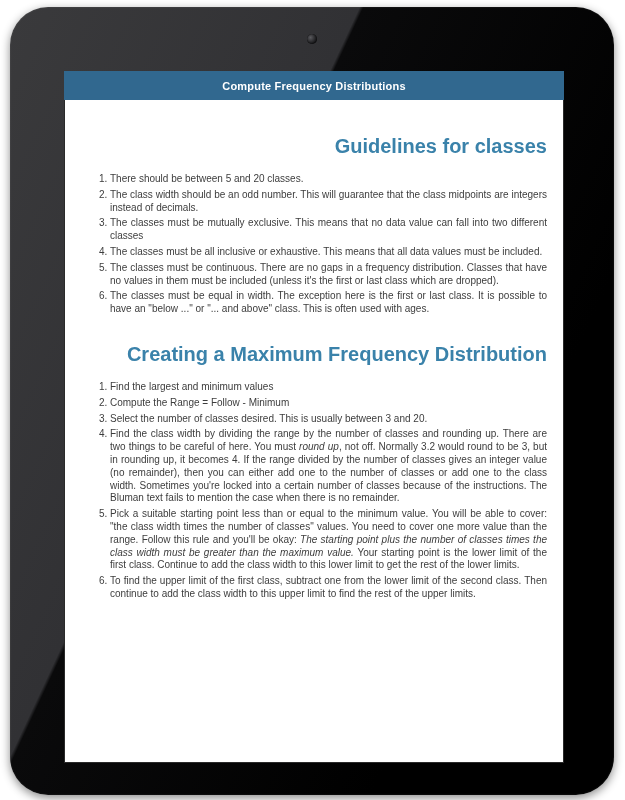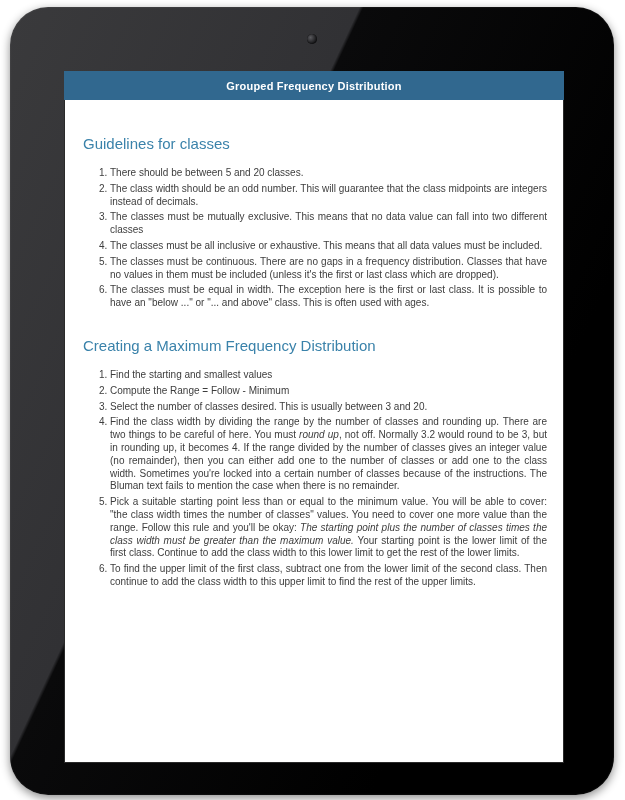--- a/index.html
+++ b/index.html
@@ -54,23 +54,24 @@
     letter-spacing: 0.2px;
   }
 
   
   .content {
     padding: 4px 17px 0 19px;
     color: #3d3d3d;
   }
   h1.doc-heading {
     color: var(--accent, #3a82aa);
-    font-size: 15px;
-    font-weight: normal;
+    font-size: 20px;
+    font-weight: bold;
     margin: 31px 0 15px 0;
+    text-align: right;
   }
   h1.doc-heading.second { margin-top: 27px; }
   ol.doc-list {
     margin: 0;
     padding-left: 27px;
     font-size: 10px;
     line-height: 1.28;
   }
   ol.doc-list li {
     text-align: justify;
@@ -80,41 +81,41 @@
 </style>
 </head>
 <body>
 
 <div class="stage">
   <div class="tablet">
     <div class="camera"></div>
 
     <div class="screen">
       <div class="appbar">
-        <span>Grouped Frequency Distribution</span>
+        <span>Compute Frequency Distributions</span>
       </div>
 
       <div class="content">
 
         <section>
           <h1 class="doc-heading">Guidelines for classes</h1>
           <ol class="doc-list">
               <li><span>There should be between 5 and 20 classes.</span></li>
               <li><span>The class width should be an odd number. This will guarantee that the class midpoints are integers instead of decimals.</span></li>
               <li><span>The classes must be mutually exclusive. This means that no data value can fall into two different classes</span></li>
               <li><span>The classes must be all inclusive or exhaustive. This means that all data values must be included.</span></li>
               <li><span>The classes must be continuous. There are no gaps in a frequency distribution. Classes that have no values in them must be included (unless it's the first or last class which are dropped).</span></li>
               <li><span>The classes must be equal in width. The exception here is the first or last class. It is possible to have an "below ..." or "... and above" class. This is often used with ages.</span></li>
             </ol>
         </section>
 
         <section>
           <h1 class="doc-heading second">Creating a Maximum Frequency Distribution</h1>
           <ol class="doc-list">
-              <li><span>Find the starting and smallest values</span></li>
+              <li><span>Find the largest and minimum values</span></li>
               <li><span>Compute the Range = Follow - Minimum</span></li>
               <li><span>Select the number of classes desired. This is usually between 3 and 20.</span></li>
               <li><span>Find the class width by dividing the range by the number of classes and rounding up. There are two things to be careful of here. You must </span><em>round up</em><span>, not off. Normally 3.2 would round to be 3, but in rounding up, it becomes 4. If the range divided by the number of classes gives an integer value (no remainder), then you can either add one to the number of classes or add one to the class width. Sometimes you're locked into a certain number of classes because of the instructions. The Bluman text fails to mention the case when there is no remainder.</span></li>
               <li><span>Pick a suitable starting point less than or equal to the minimum value. You will be able to cover: "the class width times the number of classes" values. You need to cover one more value than the range. Follow this rule and you'll be okay: </span><em>The starting point plus the number of classes times the class width must be greater than the maximum value.</em><span> Your starting point is the lower limit of the first class. Continue to add the class width to this lower limit to get the rest of the lower limits.</span></li>
               <li><span>To find the upper limit of the first class, subtract one from the lower limit of the second class. Then continue to add the class width to this upper limit to find the rest of the upper limits.</span></li>
             </ol>
         </section>
 
       </div>
     </div>

